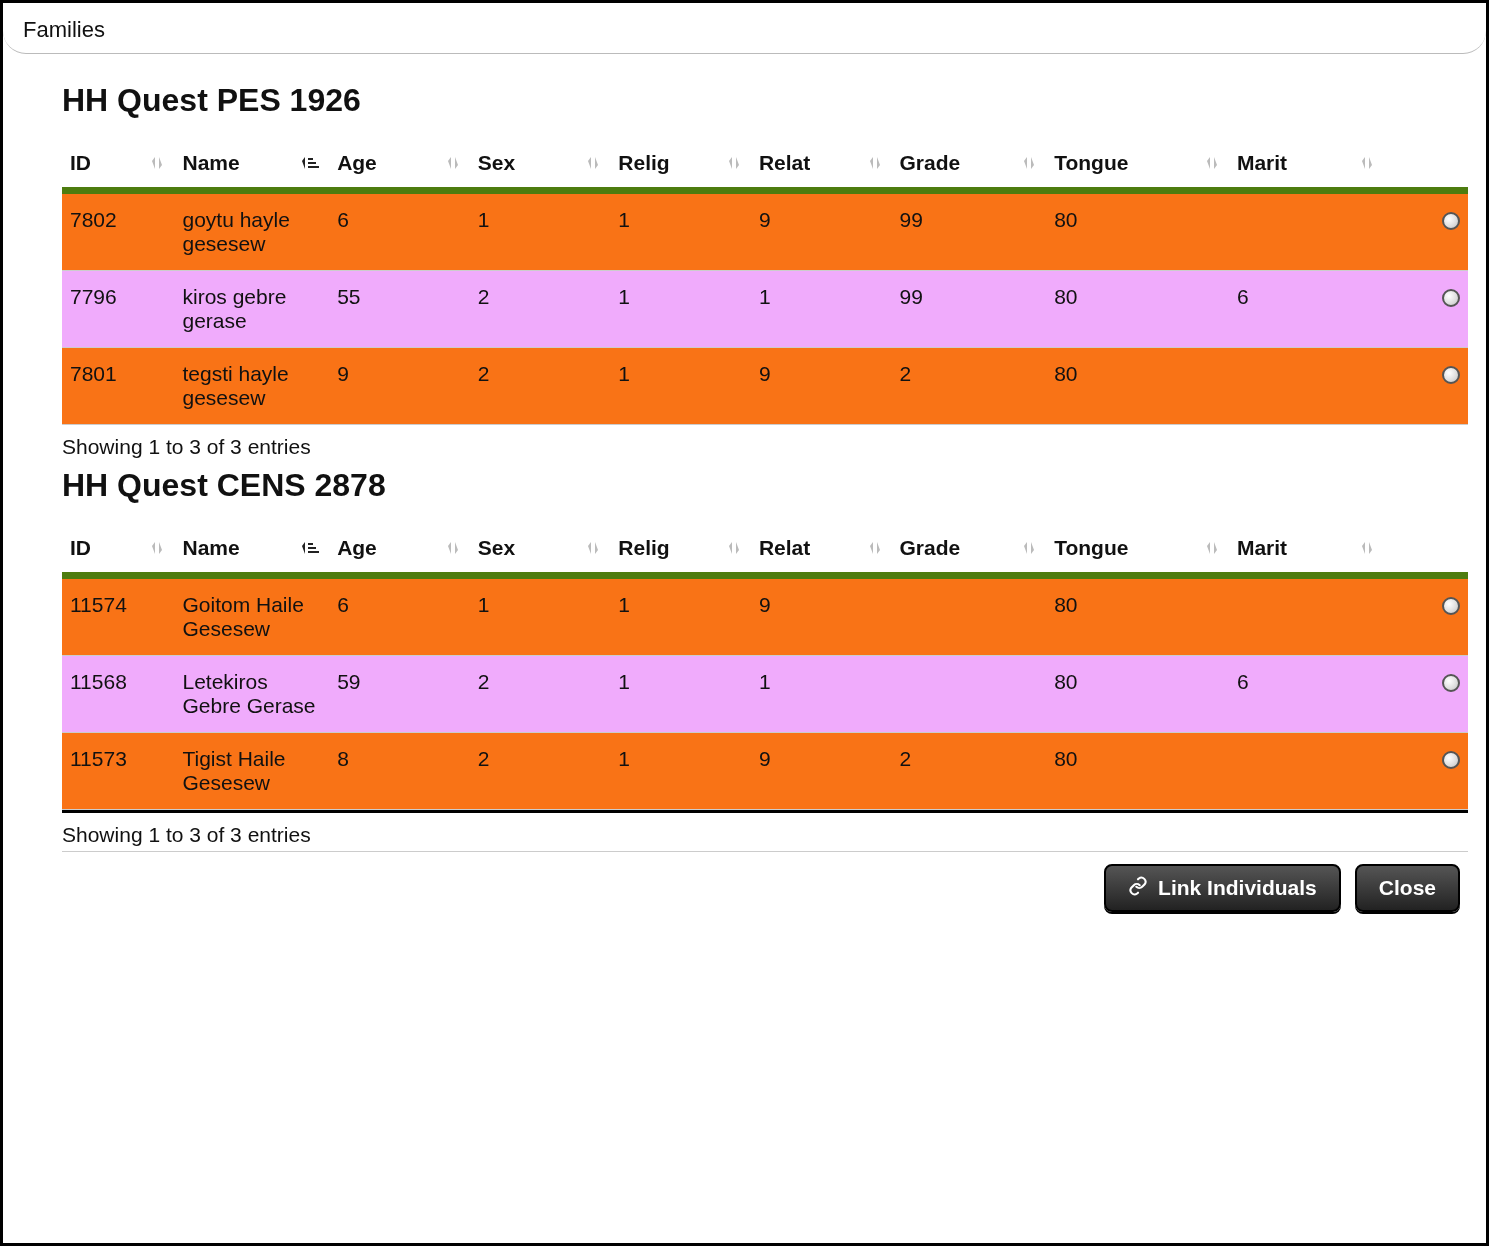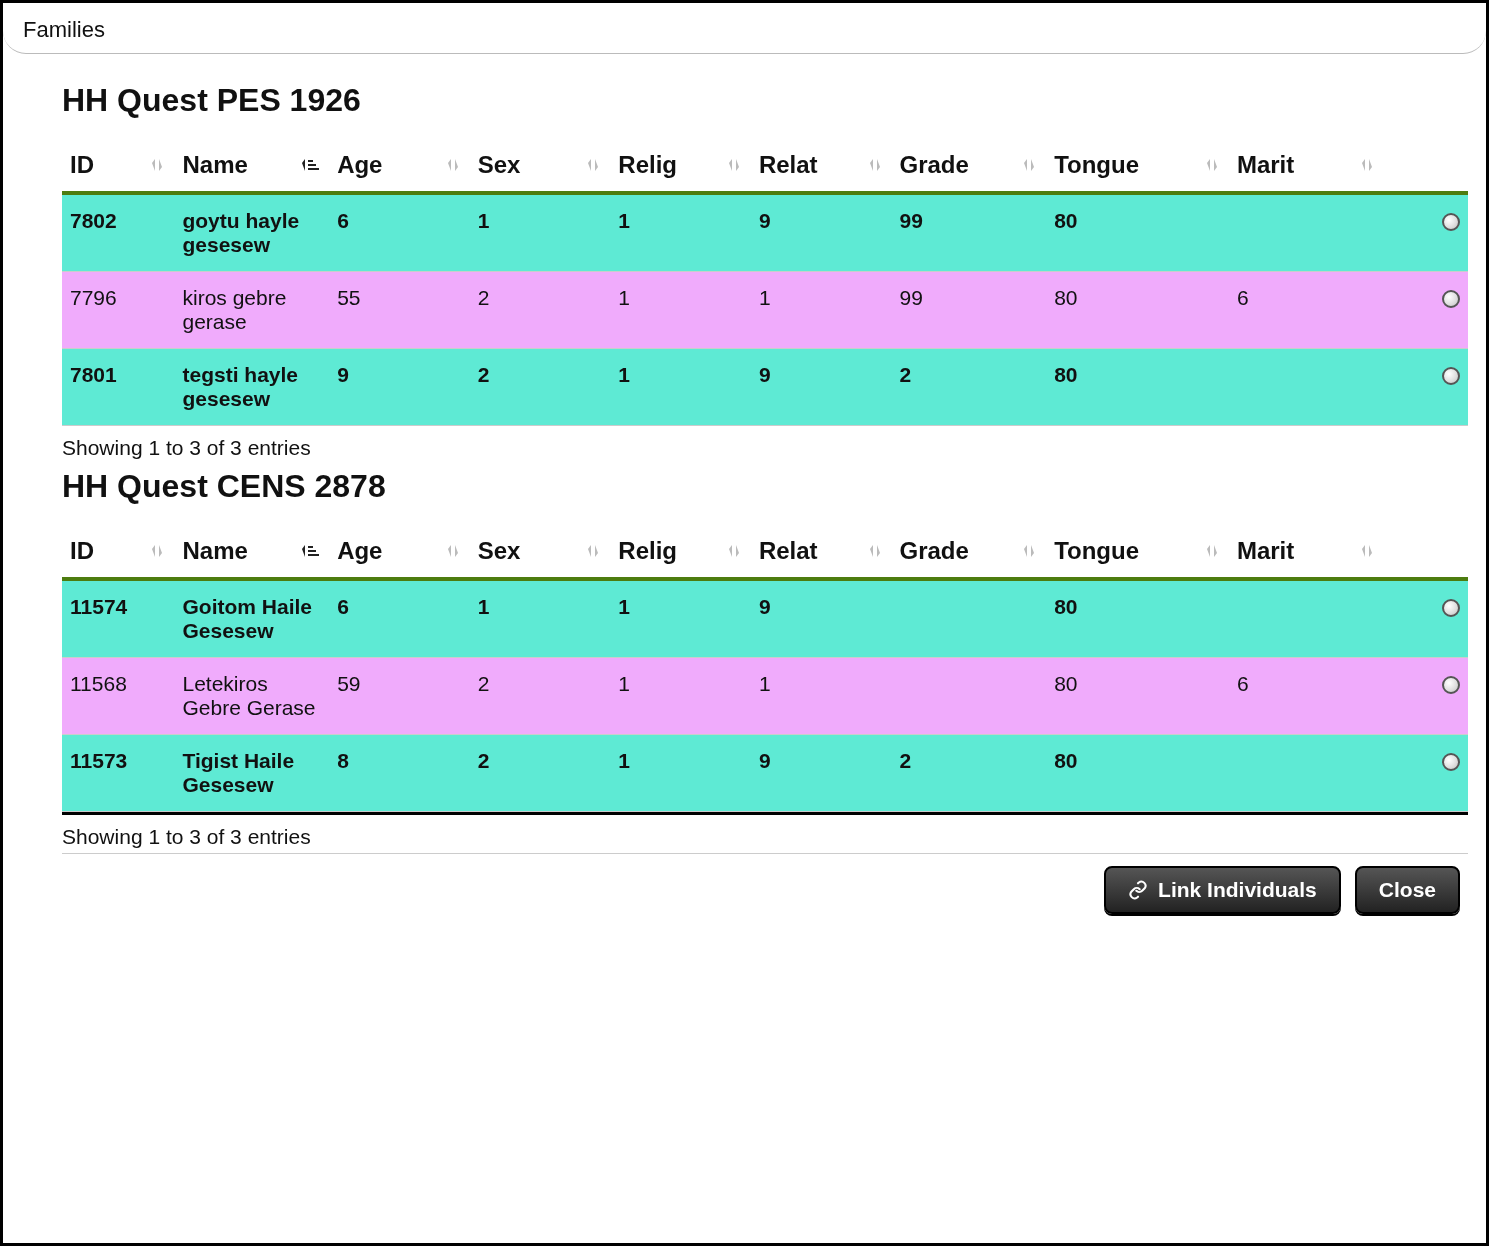--- a/index.html
+++ b/index.html
@@ -34,44 +34,44 @@
   }
   h2.section-title.tight { margin-top: 4px; }
   table.datatable {
     width: 100%;
     border-collapse: collapse;
     table-layout: fixed;
   }
   table.datatable thead th {
     text-align: center;
     font-weight: bold;
-    font-size: 24px;
+    font-size: 21px;
     padding: 10px 8px 12px 8px;
-    border-bottom: 4px solid #4d7c0f;
+    border-bottom: 7px solid #4d7c0f;
     vertical-align: middle;
   }
   .th-inner {
     display: flex;
     align-items: center;
     justify-content: space-between;
   }
   .sort-icon {
     margin-left: 6px;
     display: inline-flex;
     align-items: center;
   }
   .sort-icon svg { display: block; }
   table.datatable tbody td {
     font-size: 21px;
     padding: 14px 8px;
     border-bottom: 1px solid #ccc;
     vertical-align: top;
     word-wrap: break-word;
   }
-  table.datatable tbody tr.odd { background: #5eead4; font-weight: bold; }
+  table.datatable tbody tr.odd { background: #f97316; }
   table.datatable tbody tr.even { background: #f0abfc; }
   .radio-cell { text-align: right; }
   .fake-radio {
     display: inline-block;
     width: 18px; height: 18px;
     border: 2px solid #555;
     border-radius: 50%;
     background: radial-gradient(circle at 35% 35%, #fff 0%, #ddd 60%, #bbb 100%);
     vertical-align: middle;
   }
@@ -88,21 +88,21 @@
   }
   .btn {
     background: linear-gradient(#555, #222);
     color: #fff;
     border: 2px solid #000;
     border-radius: 8px;
     padding: 10px 22px;
     font-size: 21px;
     font-weight: bold;
     display: inline-flex;
-    align-items: center;
+    align-items: flex-start;
     gap: 10px;
     cursor: pointer;
     box-shadow: 0 2px 0 #000;
   }
   .link-icon { display:inline-flex; }
   .col-id    { width: 8%; }
   .col-name  { width: 11%; }
   .col-age   { width: 10%; }
   .col-sex   { width: 10%; }
   .col-relig { width: 10%; }

